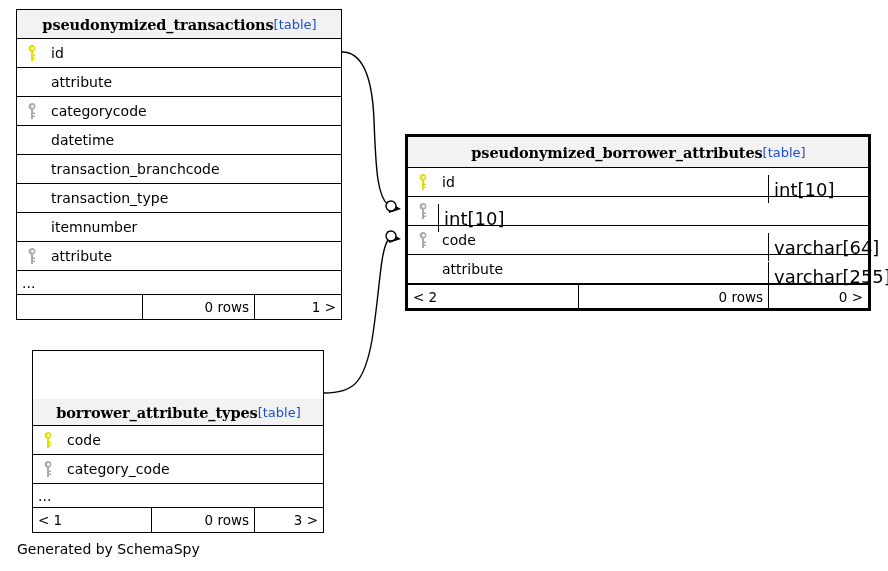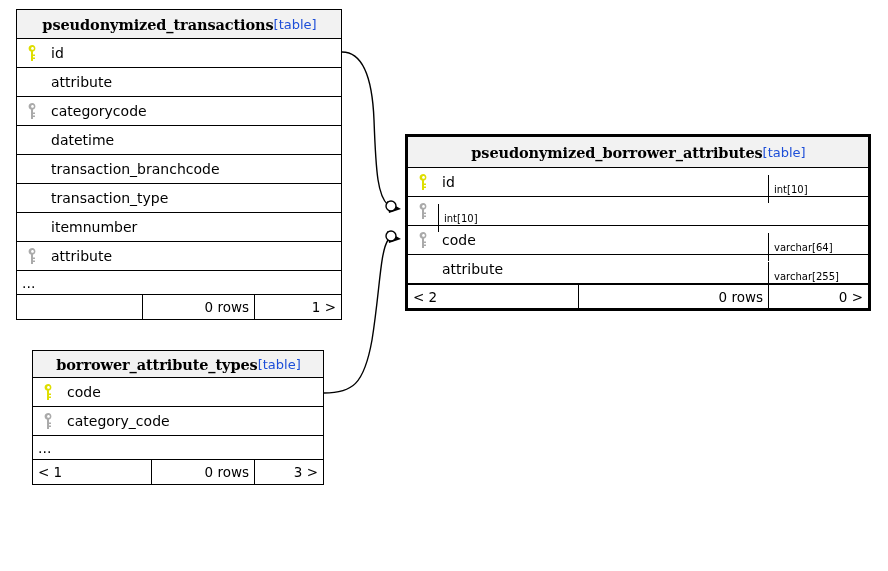--- a/index.html
+++ b/index.html
@@ -88,21 +88,21 @@
   .col-name {
     flex: 1 1 auto;
     font-size: 14px;
     color: #000000;
     white-space: nowrap;
     padding-left: 4px;
     overflow: hidden;
   }
   .col-type {
     flex: 0 0 auto;
-    font-size: 10px;
+    font-size: 18px;
     color: #000000;
     white-space: nowrap;
     border-left: 1px solid #000000;
     height: 100%;
     display: flex;
     align-items: center;
     padding-left: 5px;
     box-sizing: border-box;
     margin-top: 14px;
   }
@@ -157,21 +157,21 @@
   #table-pseudonymized_borrower_attributes .tbl-header { height: 31px; }
   #table-pseudonymized_borrower_attributes .col-type { width: 100px; }
   #table-pseudonymized_borrower_attributes .tbl-footer { border-top: 0; }
   #table-pseudonymized_borrower_attributes .foot-left  { width: 170px; }
   #table-pseudonymized_borrower_attributes .foot-mid   { flex: 1 1 auto; }
   #table-pseudonymized_borrower_attributes .foot-right { width: 100px; }
 
   #table-borrower_attribute_types {
     left: 32px; top: 350px; width: 292px;
   }
-  #table-borrower_attribute_types .tbl-header { height: 27px; }
+  #table-borrower_attribute_types .tbl-header { height: 27px; margin-top: 48px; }
   #table-borrower_attribute_types .foot-left  { width: 118px; }
   #table-borrower_attribute_types .foot-mid   { width: 103px; }
   #table-borrower_attribute_types .foot-right { flex: 1 1 auto; }
 
   
   #generated-by {
     position: absolute;
     left: 17px;
     top: 541px;
     font-size: 14px;
@@ -348,14 +348,15 @@
       <span>...</span>
     </div>
 
     <div class="tbl-footer">
       <span class="foot-cell foot-left">&lt; 1</span>
       <span class="foot-cell foot-mid">0 rows</span>
       <span class="foot-cell foot-right">3 &gt;</span>
     </div>
   </div>
 
+  <div id="generated-by">Generated by SchemaSpy</div>
 
 </div>
 
 </body></html>

